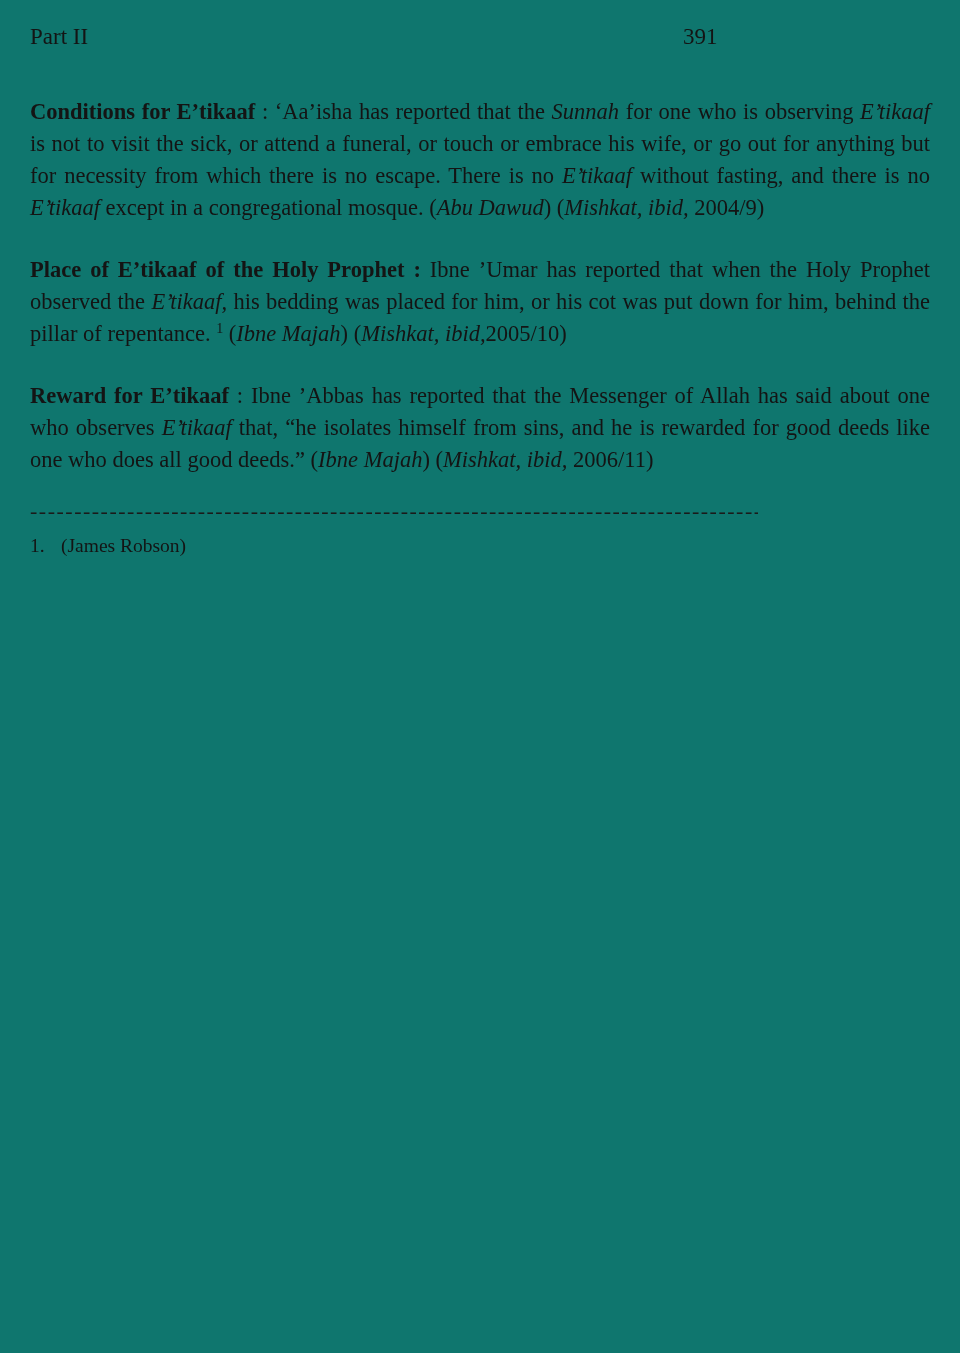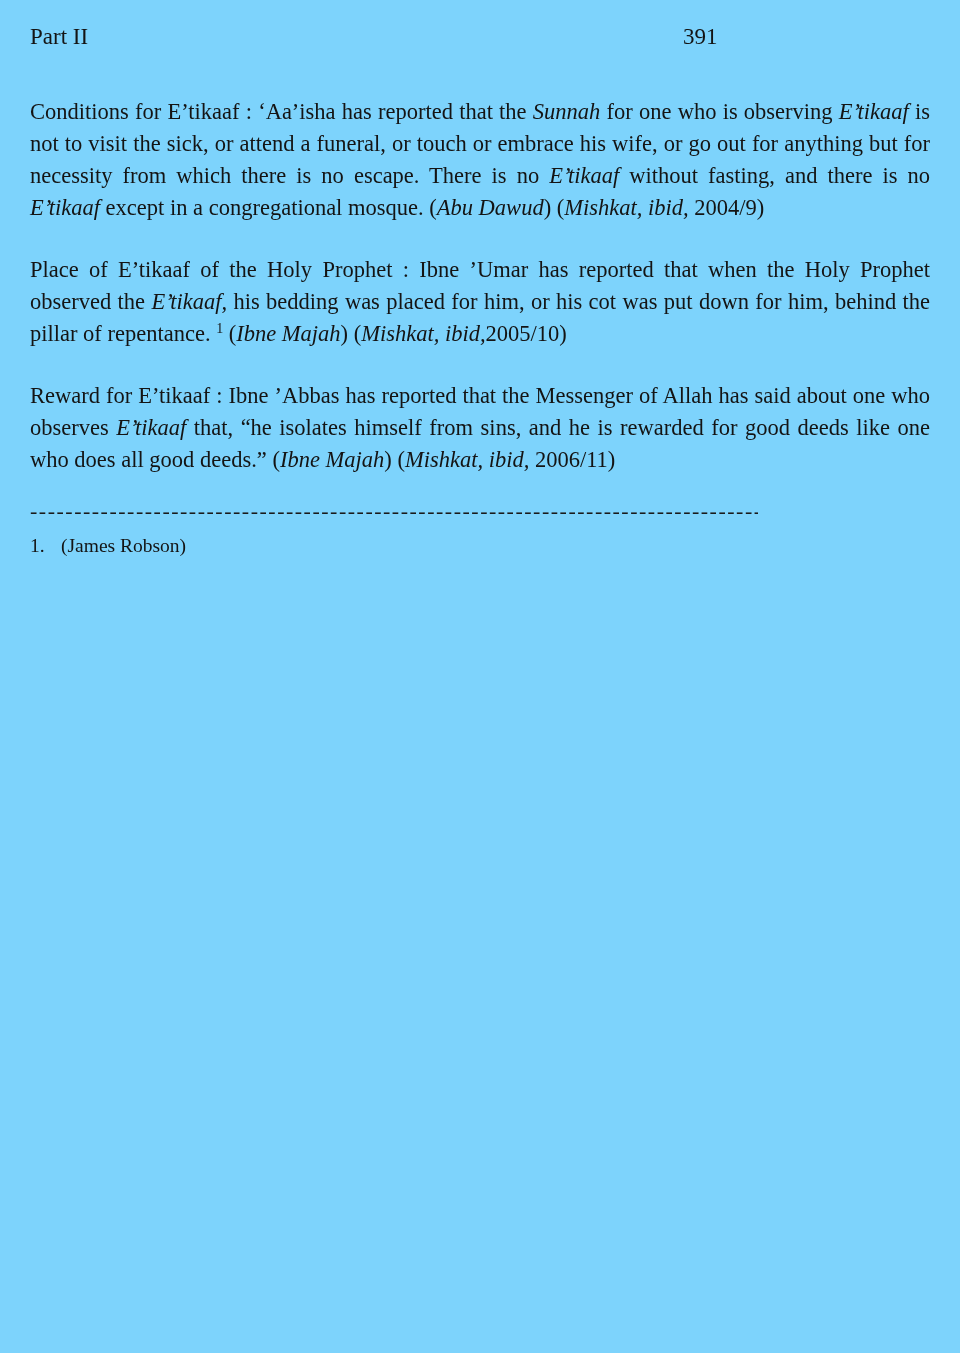--- a/index.html
+++ b/index.html
@@ -7,41 +7,41 @@
   body {
     width: 960px;
     font-family: "Liberation Serif", serif;
     color: #141414;
     -webkit-font-smoothing: antialiased;
   }
   .page {
     position: relative;
     width: 960px;
     min-height: 1353px;
-    background: #7dd3fc;
+    background: #0f766e;
     padding: 24px 30px 40px 30px;
   }
   
   .page-header {
     position: relative;
     height: 30px;
     font-size: 23px;
     margin-bottom: 42px;
   }
   .hdr-part   { position: absolute; left: 0; top: 0; }
   .hdr-section{ position: absolute; left: 192px; top: 0; }
   .hdr-page   { position: absolute; left: 653px; top: 0; }
   
   .body-para {
     font-size: 22.5px;
     line-height: 32px;
     text-align: justify;
     margin-bottom: 30px;
   }
-  .bold { font-weight: normal; }
+  .bold { font-weight: bold; }
   .italic { font-style: italic; }
   sup.sup { font-size: 0.62em; line-height: 0; vertical-align: super; }
   
   .separator {
     white-space: nowrap;
     overflow: hidden;
     width: 728px;
     font-size: 22px;
     letter-spacing: 1.5px;
     margin: -8px 0 8px 0;

